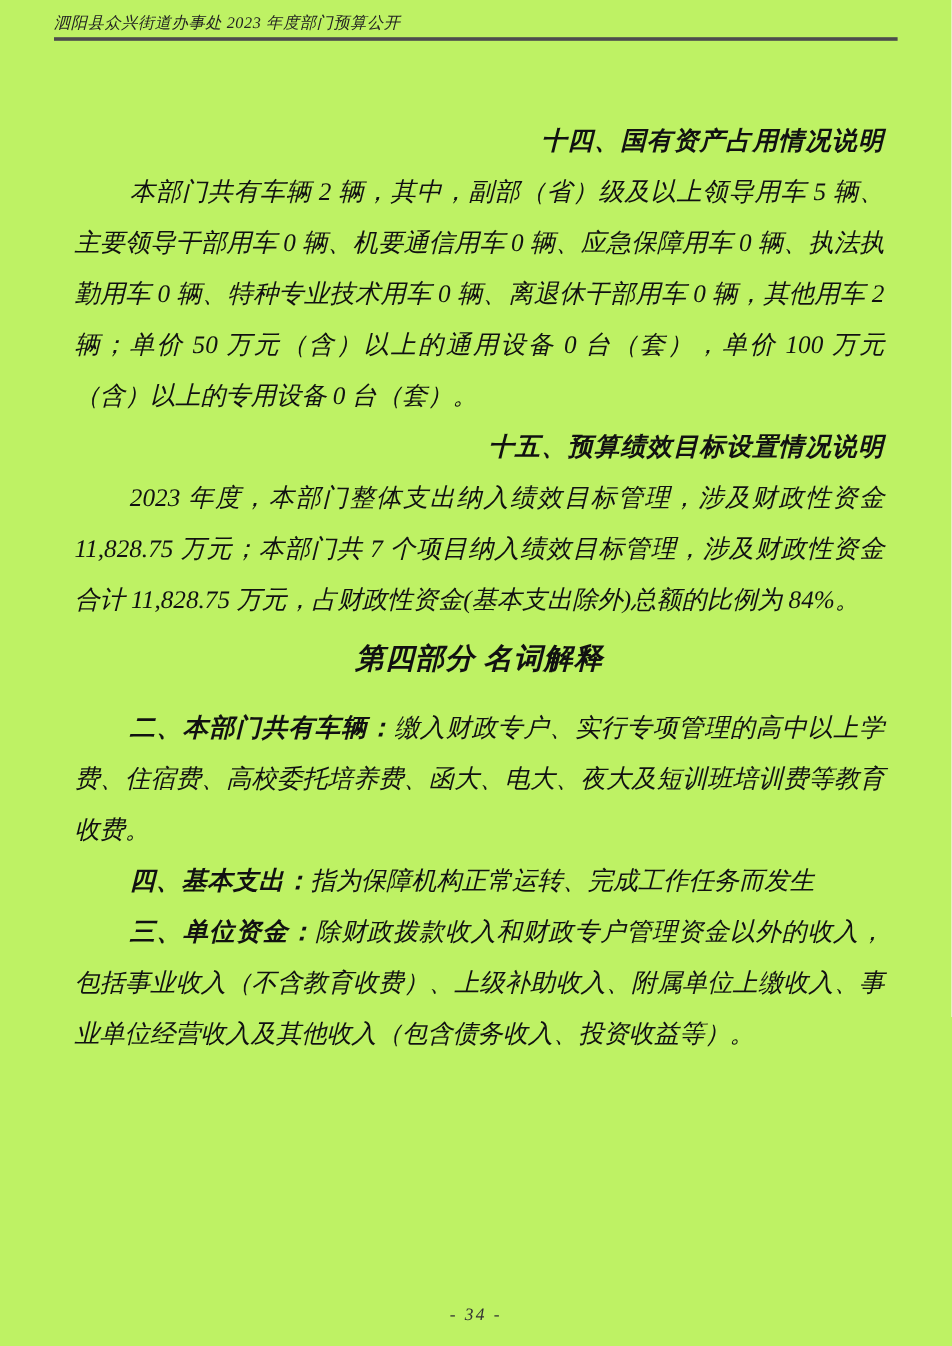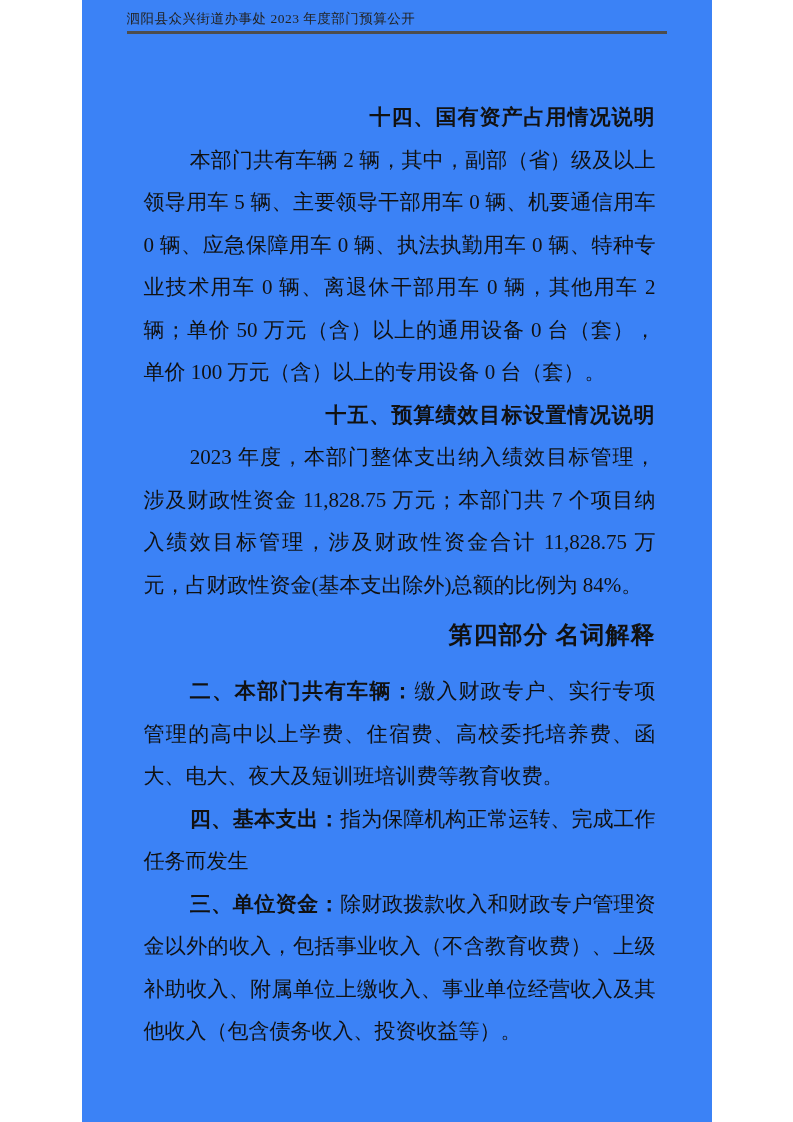--- a/index.html
+++ b/index.html
@@ -1,25 +1,26 @@
 <!DOCTYPE html>
 <html><head>
 <meta charset="utf-8">
 <style>
   * { margin: 0; padding: 0; box-sizing: border-box; }
   html, body { background: #ffffff; }
   .page {
     position: relative;
-    width: 630px;
+    width: 793px;
     height: 1122px;
     margin: 0 auto;
-    background: #3b82f6;
+    background: #bef264;
     overflow: hidden;
     font-family: "Liberation Serif", "DejaVu Serif", serif;
     color: #1a1a1a;
+    font-style: italic;
   }
   .page-header {
     position: absolute;
     top: 10px;
     left: 45px;
     right: 45px;
     font-size: 13.5px;
     line-height: 18px;
     color: #222;
     padding-bottom: 3px;
@@ -39,21 +40,21 @@
   .section-heading {
     font-weight: bold;
     text-indent: 2.2em;
     text-align: right;
     letter-spacing: 1px;
   }
   .body-para {
     text-indent: 2.2em;
   }
   .part-title {
-    text-align: right;
+    text-align: center;
     text-indent: 0;
     font-weight: bold;
     font-size: 24px;
     line-height: 46px;
     margin-top: 6px;
     margin-bottom: 12px;
     letter-spacing: 1px;
   }
   .definition {
     text-indent: 2.2em;
@@ -95,14 +96,15 @@
     <div class="definition">
       <span class="term">四、基本支出：</span><span>指为保障机构正常运转、完成工作任务而发生</span>
     </div>
 
     <div class="definition">
       <span class="term">三、单位资金：</span><span>除财政拨款收入和财政专户管理资金以外的收入，包括事业收入（不含教育收费）、上级补助收入、附属单位上缴收入、事业单位经营收入及其他收入（包含债务收入、投资收益等）。</span>
     </div>
 
   </div>
 
+  <div class="page-footer">- 34 -</div>
 
 </div>
 
 </body></html>

